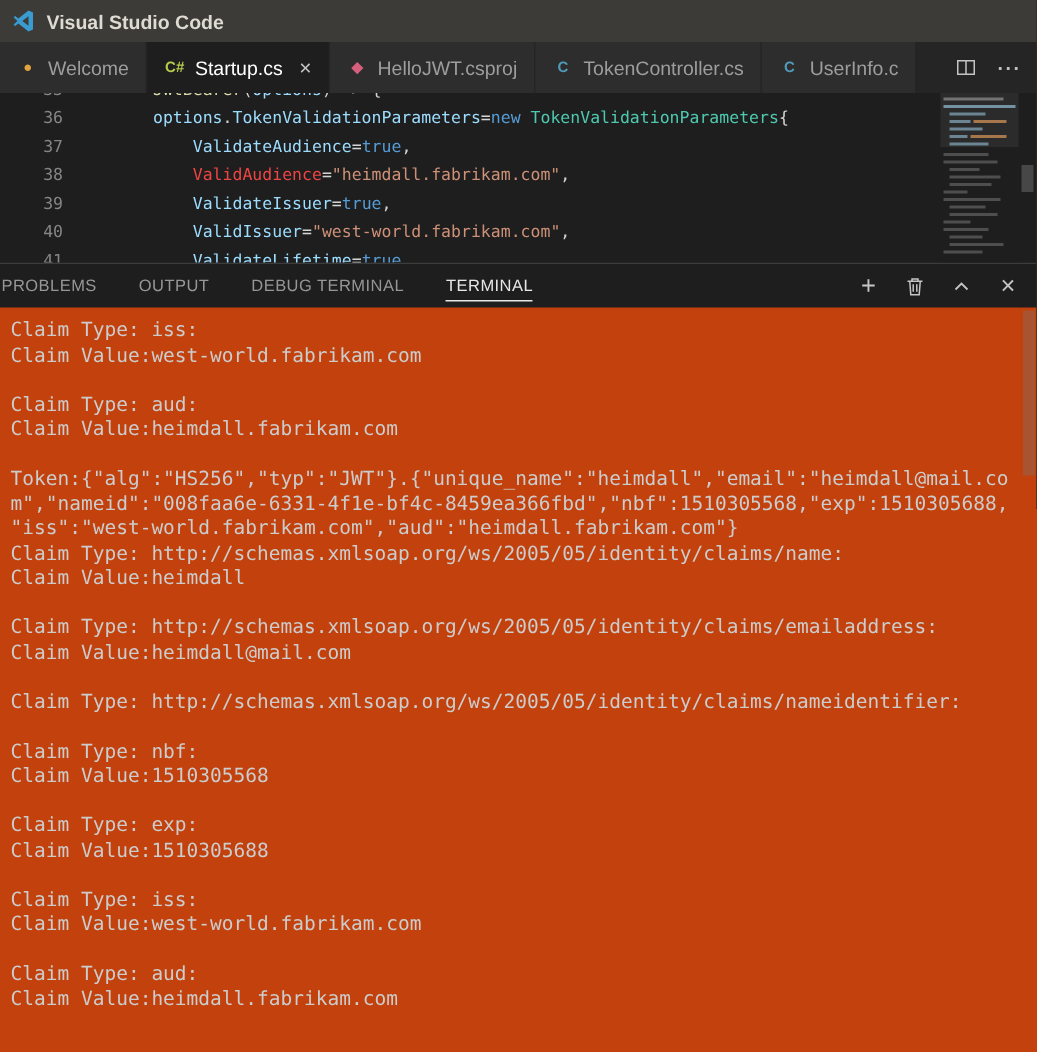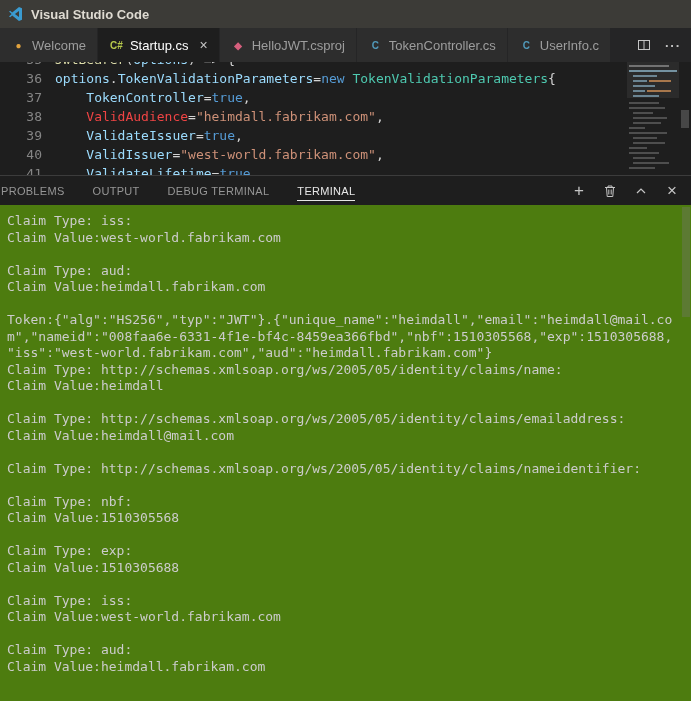--- a/index.html
+++ b/index.html
@@ -21,21 +21,21 @@
   .tab-icon { font-size:10px; font-weight:bold; width:15px; text-align:center; flex:none; }
   .tab-label { overflow:hidden; }
   .tab-close { margin-left:5px; color:#c5c5c5; font-size:14px; line-height:14px; }
   .tabbar-actions { margin-left:auto; display:flex; align-items:center; gap:12px; padding:0 10px; color:#c5c5c5; flex:none; }
   .more-glyph { font-weight:bold; font-size:13px; letter-spacing:1px; }
 
   
   .editor { position:relative; height:113px; background:#1e1e1e; overflow:hidden; flex:none; }
   .editor-scroll { margin-top:-12px; }
   .code-line { display:flex; height:19px; line-height:19px;
-               font-family:"DejaVu Sans Mono", monospace; font-size:13px; }
+               font-family:"DejaVu Sans Mono", monospace; font-size:11px;gap:47px; }
   .line-number { width:42px; text-align:right; color:#858585; flex:none; }
   .line-content { margin-left:13px; white-space:pre; }
   .minimap { position:absolute; top:0; right:12px; width:52px; height:113px; background:#1e1e1e; }
   .minimap-viewport { position:absolute; top:0; left:0; width:52px; height:36px; background:rgba(255,255,255,0.06); }
   .editor-scrollbar { position:absolute; top:0; right:0; width:12px; height:113px; }
   .editor-scroll-thumb { position:absolute; top:48px; left:2px; width:8px; height:18px; background:rgba(121,121,121,0.45); }
 
   
   .panel-header { height:30px; background:#1e1e1e; border-top:1px solid #3c3c3c;
                   display:flex; align-items:center; padding:0 10px 0 1px; flex:none; }
@@ -48,21 +48,21 @@
                      color:#f0f0f0; font-size:12px; display:flex; align-items:center;
                      justify-content:space-between; padding:0 7px; cursor:pointer; }
   .picker-arrow { font-size:7px; color:#cccccc; }
   .icon-btn { width:18px; height:18px; display:flex; align-items:center; justify-content:center;
               color:#c5c5c5; cursor:pointer; }
   .icon-btn svg { display:block; }
   .close-glyph { font-size:17px; line-height:17px; }
   .plus-glyph { font-size:17px; line-height:17px; font-weight:normal; }
 
   
-  .terminal { position:relative; flex:1; background:#4d7c0f; overflow:hidden; padding:8px 0 0 7px; }
+  .terminal { position:relative; flex:1; background:#c2410c; overflow:hidden; padding:8px 0 0 7px; }
   .term-line { font-family:"DejaVu Sans Mono", monospace; font-size:13px; line-height:16.5px;
                min-height:16.5px; color:#cccccc; white-space:pre; }
   .terminal-scrollbar { position:absolute; top:0; right:0; width:10px; height:100%; }
   .terminal-scroll-thumb { position:absolute; top:2px; left:1px; width:8px; height:110px; background:rgba(121,121,121,0.35); }
 </style>
 </head>
 <body>
 
 <div class="window">
 
@@ -115,21 +115,21 @@
         <div class="code-line">
           <span class="line-number">35</span>
           <span class="line-content"><span style="color: rgb(220, 220, 170);">JwtBearer</span><span style="color: rgb(212, 212, 212);">(</span><span style="color: rgb(156, 220, 254);">Options</span><span style="color: rgb(212, 212, 212);">) =&gt; {</span></span>
         </div>
         <div class="code-line">
           <span class="line-number">36</span>
           <span class="line-content"><span style="color: rgb(156, 220, 254);">options</span><span style="color: rgb(212, 212, 212);">.</span><span style="color: rgb(156, 220, 254);">TokenValidationParameters</span><span style="color: rgb(212, 212, 212);">=</span><span style="color: rgb(86, 156, 214);">new</span><span style="color: rgb(212, 212, 212);"> </span><span style="color: rgb(78, 201, 176);">TokenValidationParameters</span><span style="color: rgb(212, 212, 212);">{</span></span>
         </div>
         <div class="code-line">
           <span class="line-number">37</span>
-          <span class="line-content"><span style="color: rgb(212, 212, 212);">    </span><span style="color: rgb(156, 220, 254);">TokenController</span><span style="color: rgb(212, 212, 212);">=</span><span style="color: rgb(86, 156, 214);">true</span><span style="color: rgb(212, 212, 212);">,</span></span>
+          <span class="line-content"><span style="color: rgb(212, 212, 212);">    </span><span style="color: rgb(156, 220, 254);">ValidateAudience</span><span style="color: rgb(212, 212, 212);">=</span><span style="color: rgb(86, 156, 214);">true</span><span style="color: rgb(212, 212, 212);">,</span></span>
         </div>
         <div class="code-line">
           <span class="line-number">38</span>
           <span class="line-content"><span style="color: rgb(212, 212, 212);">    </span><span style="color: #ef4444;">ValidAudience</span><span style="color: rgb(212, 212, 212);">=</span><span style="color: rgb(206, 145, 120);">"heimdall.fabrikam.com"</span><span style="color: rgb(212, 212, 212);">,</span></span>
         </div>
         <div class="code-line">
           <span class="line-number">39</span>
           <span class="line-content"><span style="color: rgb(212, 212, 212);">    </span><span style="color: rgb(156, 220, 254);">ValidateIssuer</span><span style="color: rgb(212, 212, 212);">=</span><span style="color: rgb(86, 156, 214);">true</span><span style="color: rgb(212, 212, 212);">,</span></span>
         </div>
         <div class="code-line">

